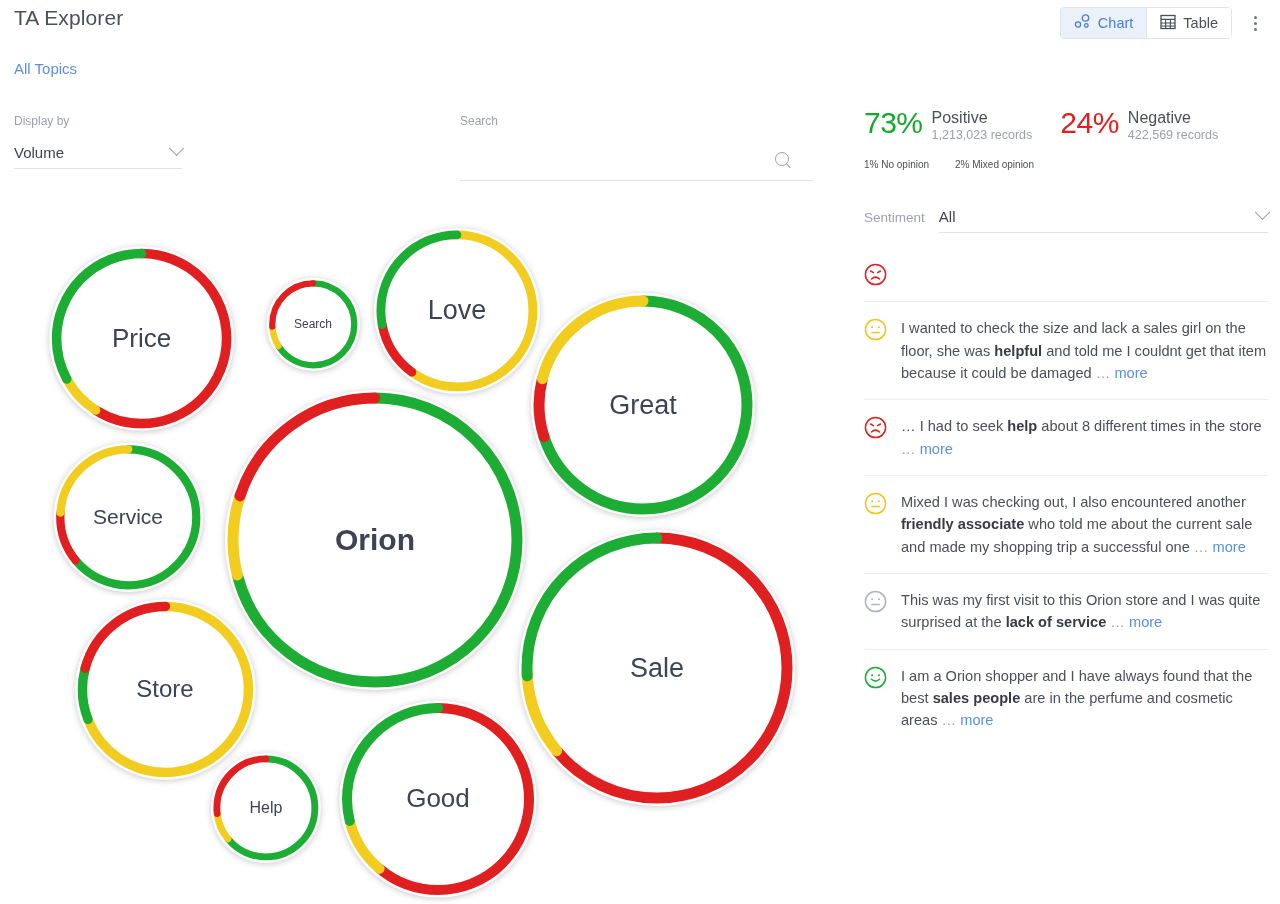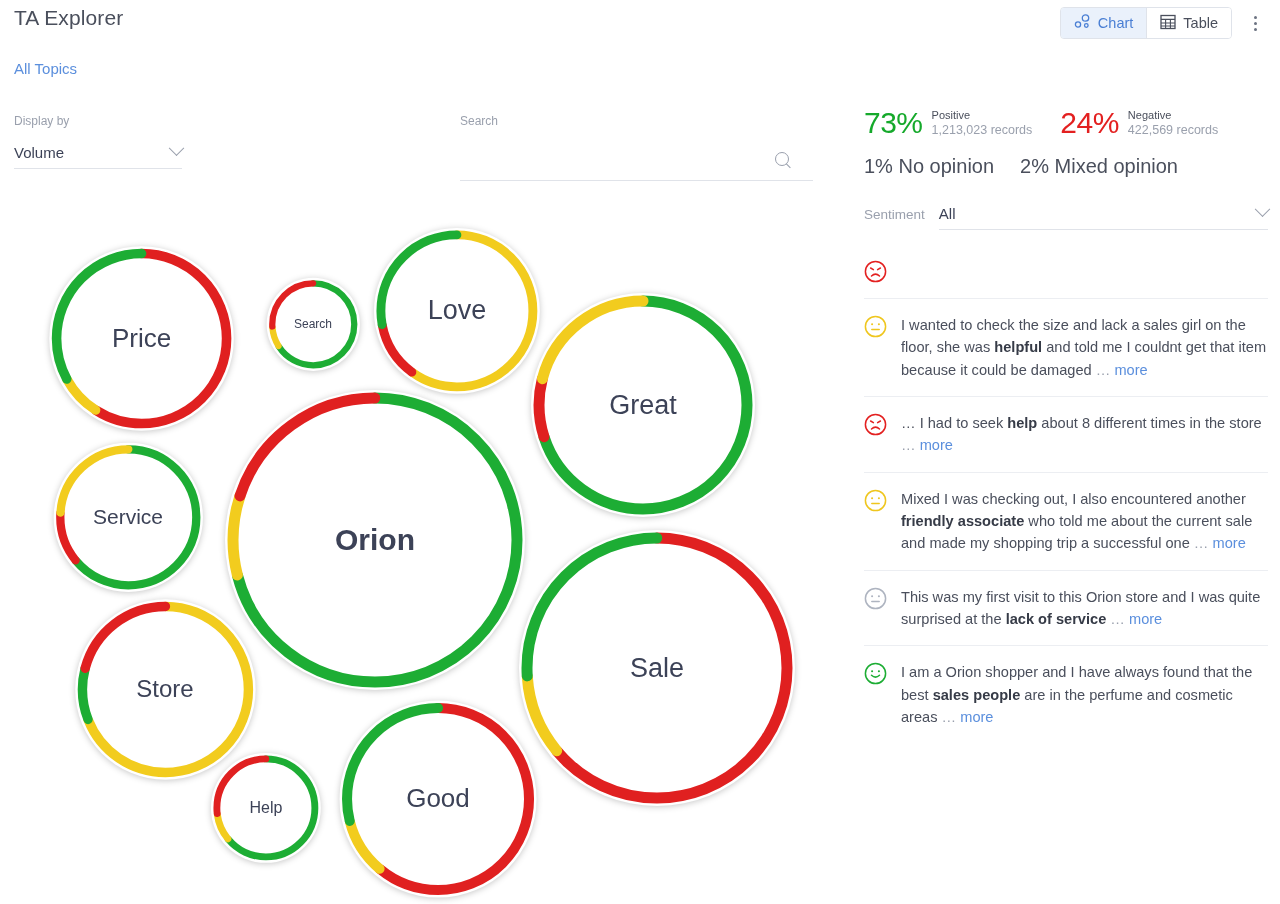--- a/index.html
+++ b/index.html
@@ -94,26 +94,26 @@
     color: #3c4257; font-weight: 400; pointer-events: none;
     font-family: "Liberation Sans", sans-serif;
   }
 
   
   .panel { position: absolute; left: 864px; top: 108px; width: 404px; }
   .stats { display: flex; gap: 14px; align-items: flex-start; }
   .stat { display: flex; align-items: flex-start; gap: 9px; }
   .stat .pct { font-size: 30px; font-weight: 400; line-height: 1; letter-spacing: -.5px; }
   .stat .meta { padding-top: 1px; }
-  .stat .meta .name { font-size: 11px; color: #4a4f5c; line-height: 1.15; }
+  .stat .meta .name { font-size: 16px; color: #4a4f5c; line-height: 1.15; }
   .stat .meta .rec { font-size: 12.5px; color: #9aa0ad; margin-top: 1px; }
-  .sub-stats { margin-top: 17px; display: flex; gap: 26px; font-size: 20px; color: #4a4f5c; }
+  .sub-stats { margin-top: 17px; display: flex; gap: 26px; font-size: 10px; color: #4a4f5c; }
 
   .sentiment-row {
-    margin-top: 25px; display: flex; align-items: flex-end; gap: 14px;
+    margin-top: 36px; display: flex; align-items: flex-end; gap: 14px;
   }
   .sentiment-row .sl { font-size: 13.5px; color: #9aa0ad; padding-bottom: 8px; }
   .sentiment-row .sel { flex: 1; }
 
   .comments { margin-top: 14px; }
   .comment {
     display: flex; gap: 14px; padding: 15px 0 15px 0;
     border-bottom: 1px solid #eceef2;
   }
   .comment:last-child { border-bottom: none; }

